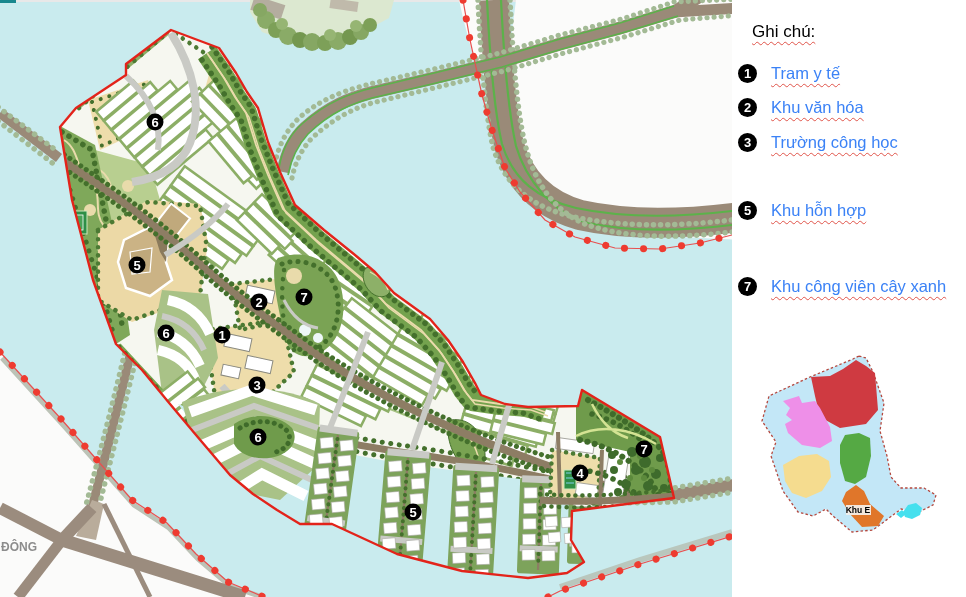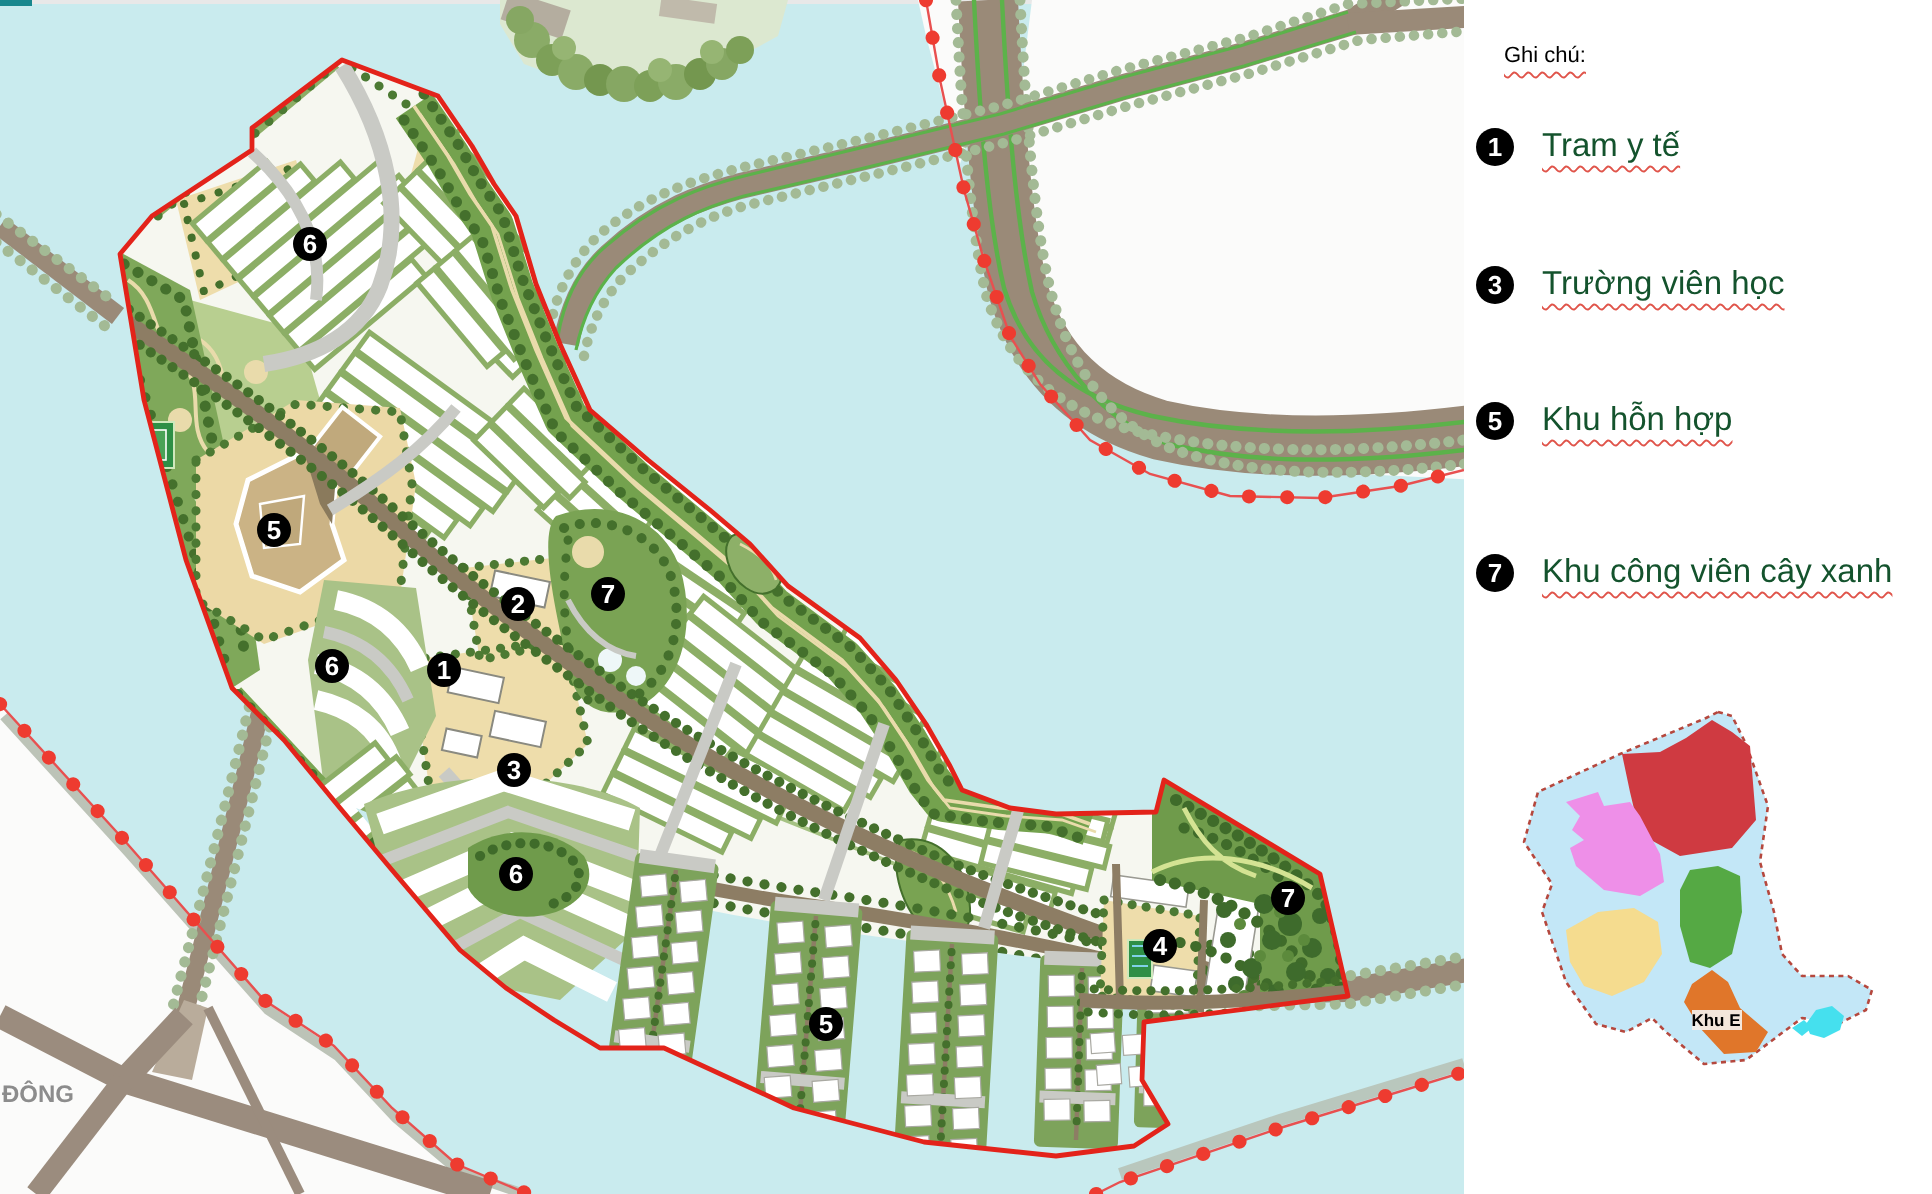--- a/index.html
+++ b/index.html
@@ -1,27 +1,27 @@
 <!DOCTYPE html>
 <html><head>
 <meta charset="utf-8">
 <style>
   html,body{margin:0;padding:0;background:#fff;width:966px;height:597px;overflow:hidden;
     font-family:"Liberation Sans", sans-serif;}
   #wrap{position:relative;width:966px;height:597px;}
   svg{position:absolute;left:0;top:0;}
   .lg{position:absolute;left:732px;top:0;width:234px;height:597px;}
-  .lgtitle{position:absolute;left:20px;top:22px;font-size:11px;color:#000;}
+  .lgtitle{position:absolute;left:20px;top:22px;font-size:17px;color:#000;}
   .lgtitle i,.txt i{font-style:normal;
     text-decoration:underline;text-decoration-style:wavy;text-decoration-color:#e0544a;
     text-decoration-thickness:1px;text-underline-offset:4px;}
   .item{position:absolute;left:6px;height:22px;white-space:nowrap;}
   .num{display:inline-block;width:19px;height:19px;border-radius:50%;background:#000;color:#fff;
     font-weight:bold;font-size:13px;text-align:center;line-height:19px;vertical-align:middle;}
-  .txt{font-size:16.5px;color:#14532d;margin-left:14px;vertical-align:middle;}
+  .txt{font-size:16.5px;color:#3b82f6;margin-left:14px;vertical-align:middle;}
 </style>
 </head>
 <body>
 <div id="wrap">
 <svg width="966" height="597" viewBox="0 0 966 597">
 <defs>
 <clipPath id="mapclip">
           <rect x="0" y="0" width="732" height="597"></rect>
         </clipPath>
 <clipPath id="siteclip">
@@ -791,22 +791,23 @@
 <text x="858" y="513" font-size="8.5" font-weight="bold" fill="#000" text-anchor="middle" font-family="Liberation Sans, sans-serif">Khu E</text>
 </g>
 </svg>
 
 <div class="lg">
 
   <div class="lgtitle"><i>Ghi chú:</i></div>
 
   <div class="item" style="top:64px"><span class="num">1</span><span class="txt"><i>Tram y tế</i></span></div>
 
-
-  <div class="item" style="top:133px"><span class="num">3</span><span class="txt"><i>Trường viên học</i></span></div>
+  <div class="item" style="top:98px"><span class="num">2</span><span class="txt"><i>Khu văn hóa</i></span></div>
+
+  <div class="item" style="top:133px"><span class="num">3</span><span class="txt"><i>Trường công học</i></span></div>
 
 
   <div class="item" style="top:201px"><span class="num">5</span><span class="txt"><i>Khu hỗn hợp</i></span></div>
 
 
   <div class="item" style="top:277px"><span class="num">7</span><span class="txt"><i>Khu công viên cây xanh</i></span></div>
 </div>
 </div>
 
 </body></html>

